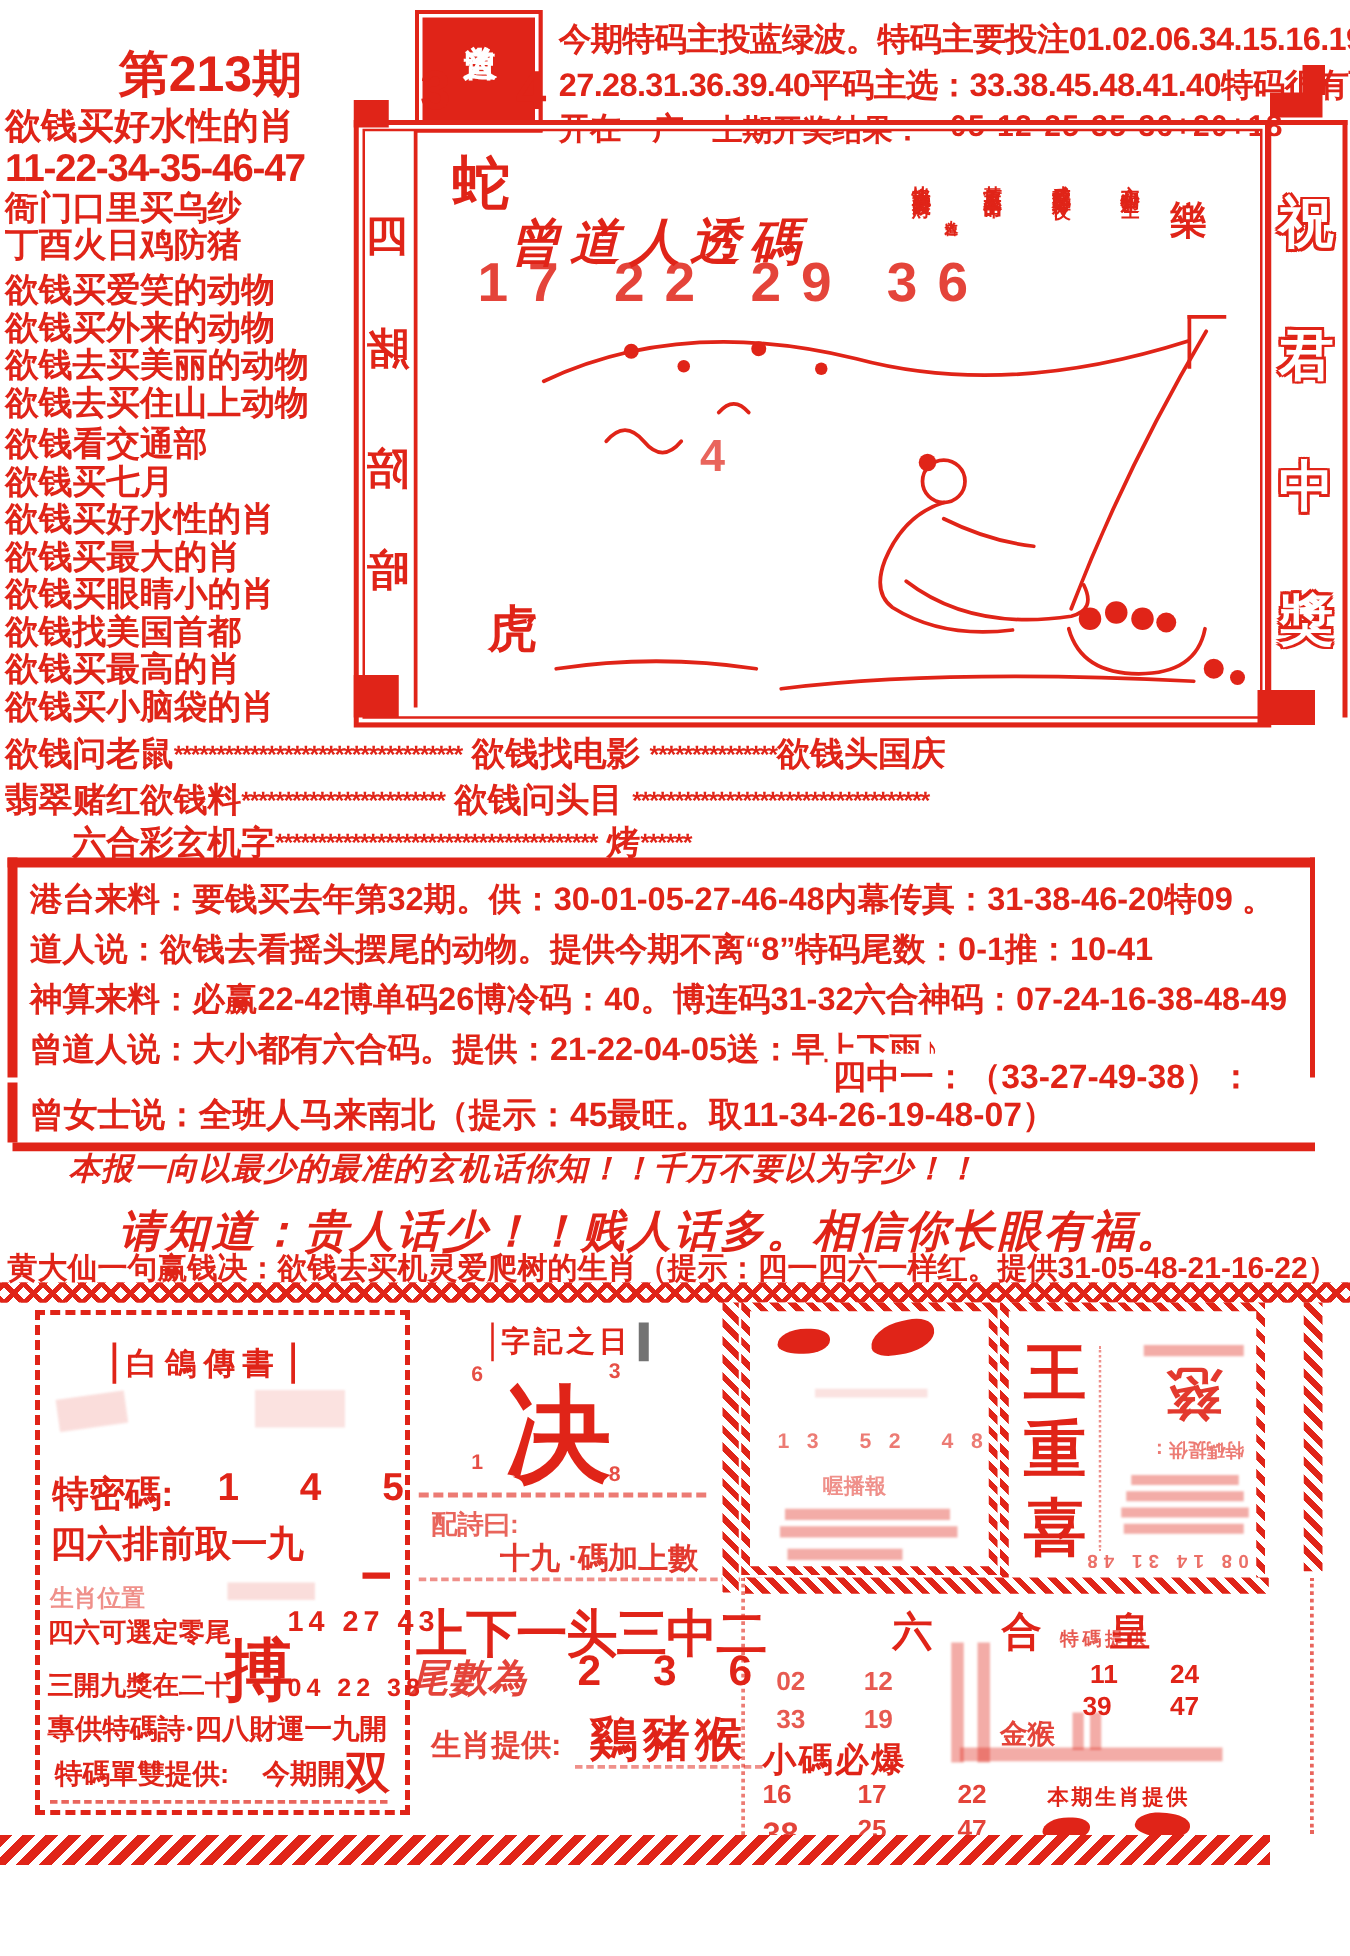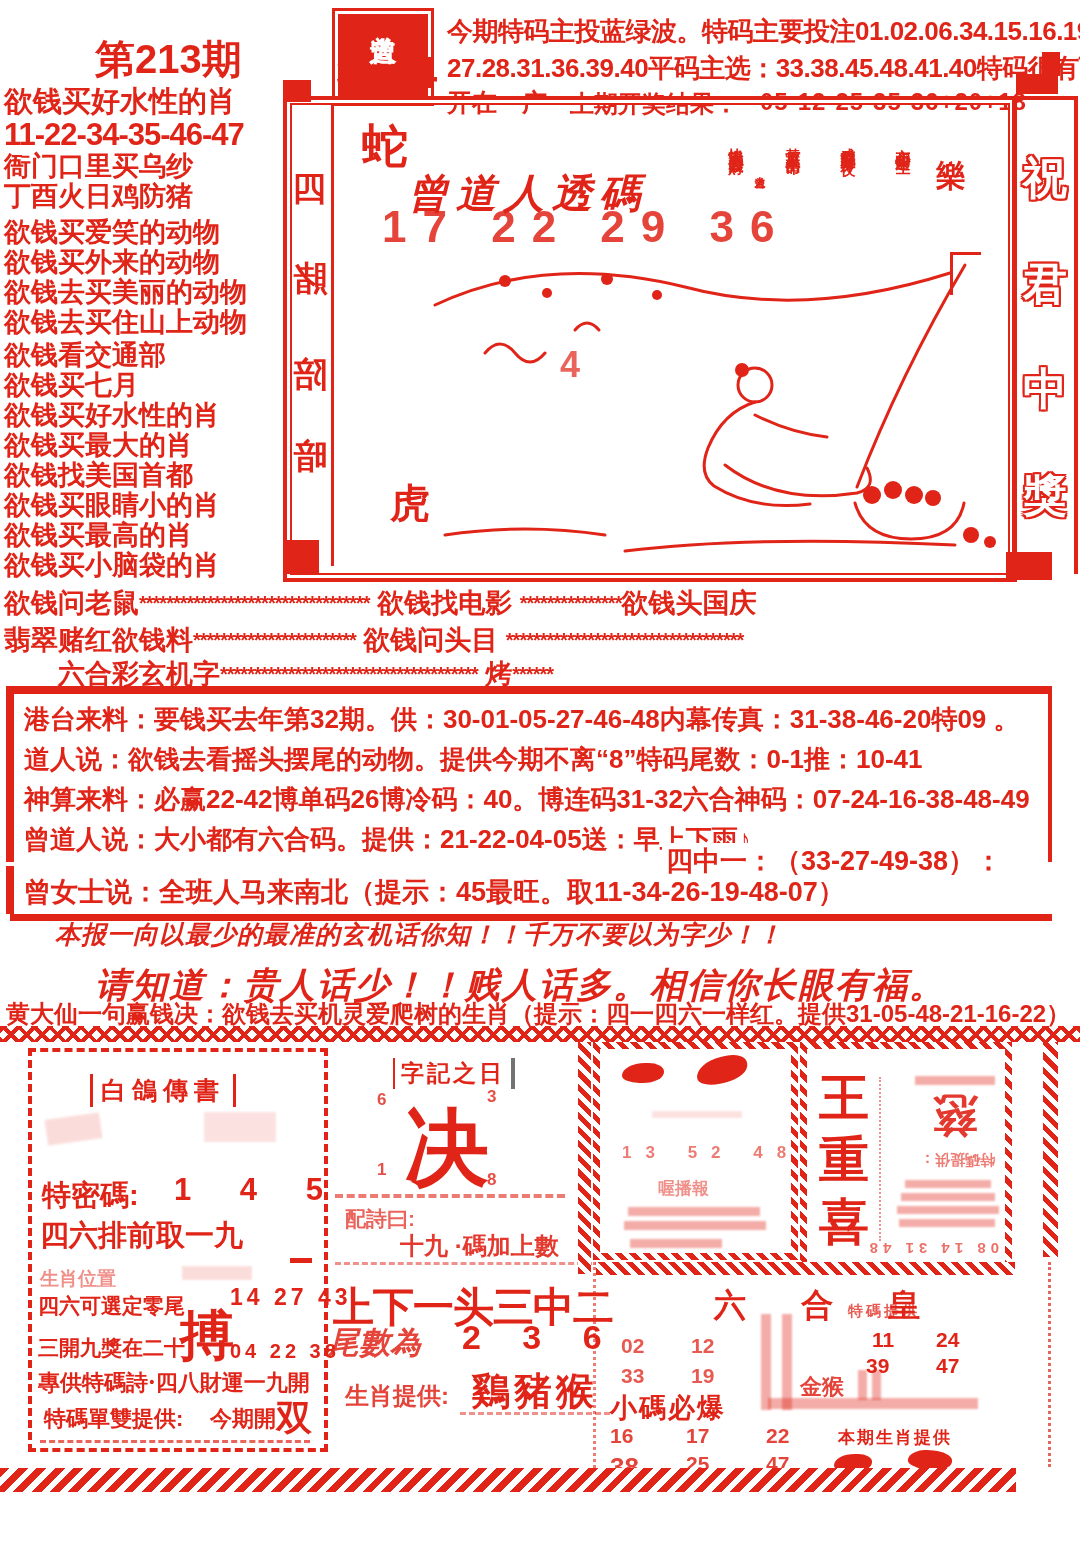--- a/index.html
+++ b/index.html
@@ -53,22 +53,22 @@
     <div class="lline">衙门口里买乌纱</div>
     <div class="lline" style="margin-bottom:6px;">丁酉火日鸡防猪</div>
     <div class="lline">欲钱买爱笑的动物</div>
     <div class="lline">欲钱买外来的动物</div>
     <div class="lline">欲钱去买美丽的动物</div>
     <div class="lline" style="margin-bottom:3px;">欲钱去买住山上动物</div>
     <div class="lline">欲钱看交通部</div>
     <div class="lline">欲钱买七月</div>
     <div class="lline">欲钱买好水性的肖</div>
     <div class="lline">欲钱买最大的肖</div>
+    <div class="lline">欲钱买眼睛小的肖</div>
     <div class="lline">欲钱找美国首都</div>
-    <div class="lline">欲钱买眼睛小的肖</div>
     <div class="lline">欲钱买最高的肖</div>
     <div class="lline">欲钱买小脑袋的肖</div>
   </div>
 
   <div class="abs picture-box" style="left:283px;top:96px;width:726px;height:478px;"></div>
 
   <div class="abs" style="left:289px;top:104px;width:42px;height:462px;border-right:3px solid #e02418;">
     <div class="abs b mirror" style="left:4px;top:62px;font-size:34px;">四</div>
     <div class="abs b mirror" style="left:4px;top:152px;font-size:34px;">賭</div>
     <div class="abs b mirror" style="left:4px;top:248px;font-size:34px;">陪</div>
@@ -175,21 +175,21 @@
     <div class="b serif" style="position:absolute;left:6px;top:282px;font-size:21px;">三開九獎在二十</div>
     <div class="b" style="position:absolute;left:198px;top:288px;font-size:20px;letter-spacing:4px;">04 22 38</div>
     <div class="b serif" style="position:absolute;left:6px;top:316px;font-size:22px;">專供特碼詩·四八財運一九開</div>
     <div class="b" style="position:absolute;left:12px;top:352px;font-size:22px;">特碼單雙提供:</div>
     <div class="b" style="position:absolute;left:178px;top:352px;font-size:22px;">今期開</div>
     <div class="b" style="position:absolute;left:244px;top:342px;font-size:36px;">双</div>
     <div style="position:absolute;left:8px;top:388px;width:270px;border-bottom:3px dashed #e02418;opacity:.7;"></div>
   </div>
 
   <div class="abs" style="left:335px;top:1042px;width:240px;height:160px;">
-    <div class="b serif" style="position:absolute;left:58px;top:16px;font-size:23px;letter-spacing:3px;border-left:2px solid #e02418;border-right:4px solid #737373;padding:0 6px;">字記之日</div>
+    <div class="b serif" style="position:absolute;left:58px;top:16px;font-size:23px;letter-spacing:3px;border-left:2px solid #e02418;border-right:8px solid #737373;padding:0 6px;">字記之日</div>
     <div class="b" style="position:absolute;left:42px;top:48px;font-size:17px;opacity:.8;">6</div>
     <div class="b" style="position:absolute;left:152px;top:45px;font-size:17px;opacity:.8;">3</div>
     <div class="b" style="position:absolute;left:42px;top:118px;font-size:17px;opacity:.8;">1</div>
     <div class="b" style="position:absolute;left:152px;top:128px;font-size:17px;opacity:.8;">8</div>
     <div class="b" style="position:absolute;left:70px;top:50px;font-size:84px;">决</div>
     <div style="position:absolute;left:0;top:152px;width:230px;border-bottom:4px dashed #e02418;opacity:.6;"></div>
   </div>
   <div class="abs b" style="left:345px;top:1205px;font-size:21px;opacity:.7;">配詩曰:</div>
   <div class="abs b" style="left:400px;top:1230px;font-size:24px;opacity:.9;">十九 ·碼加上數</div>
   <div class="abs" style="left:335px;top:1262px;width:275px;border-bottom:3px dashed #e02418;opacity:.5;"></div>

